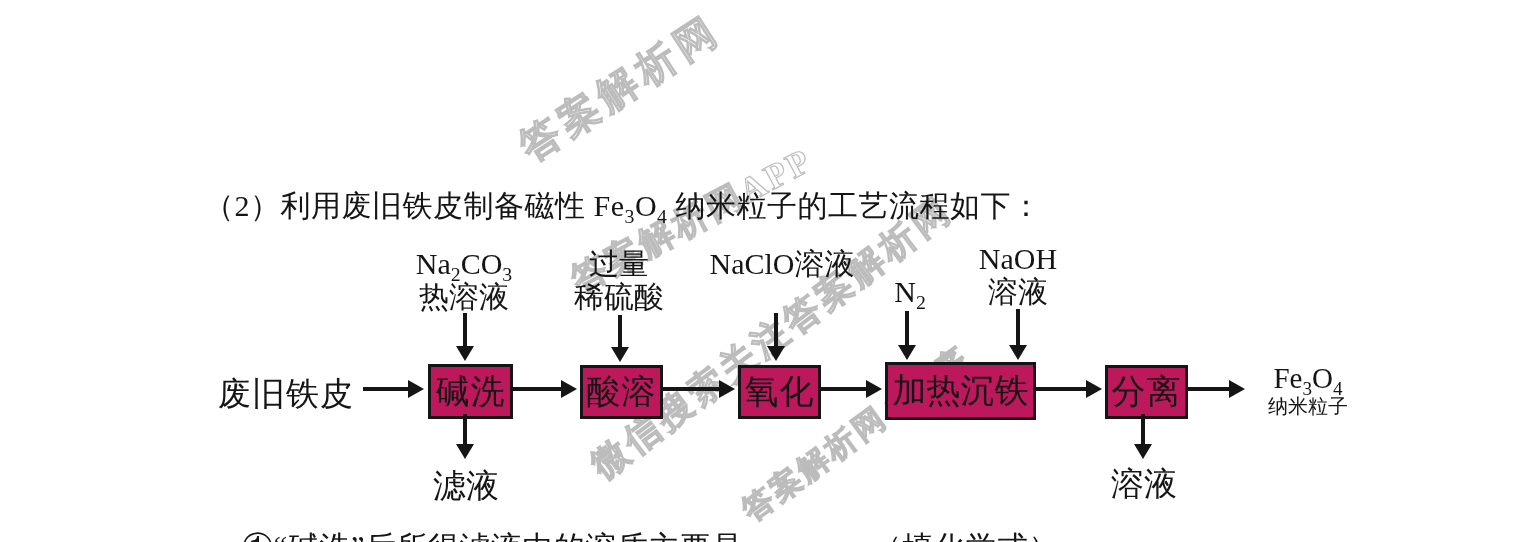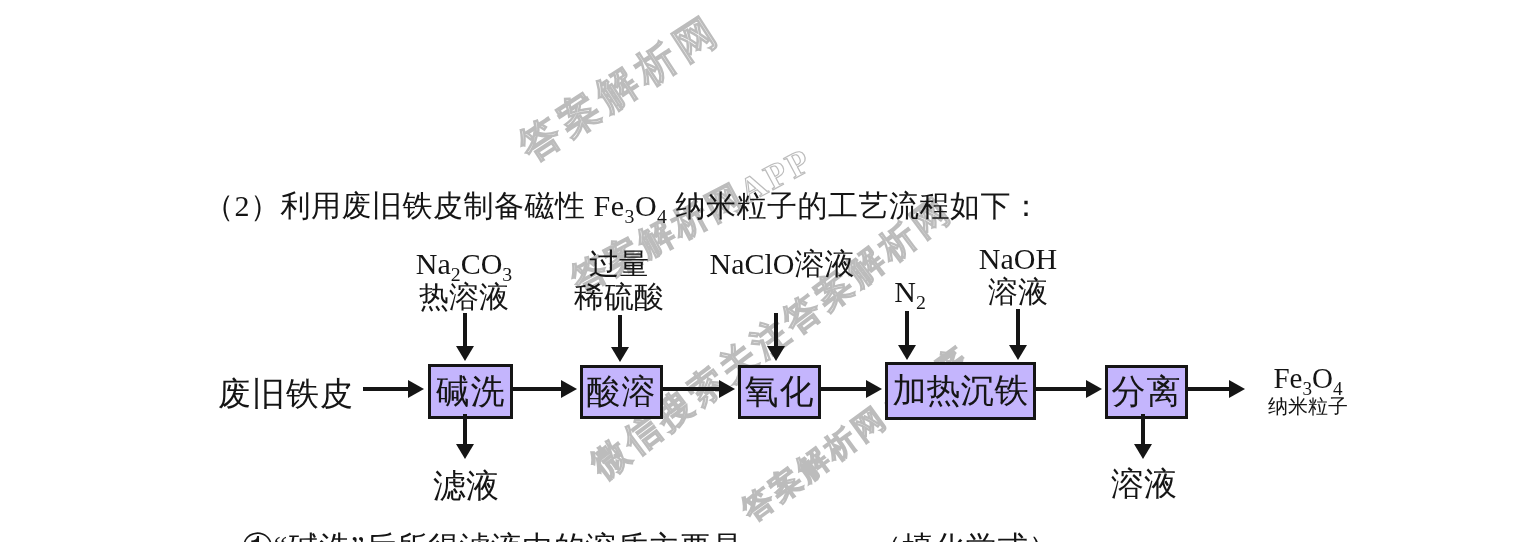--- a/index.html
+++ b/index.html
@@ -10,21 +10,21 @@
   
   .wm{
     position:absolute;z-index:1;white-space:nowrap;font-weight:bold;
     color:transparent;-webkit-text-stroke:1.2px #bcbcbc;
     transform-origin:center;pointer-events:none;
   }
   
   .abs{position:absolute;z-index:2;white-space:nowrap;}
   .ctr{transform:translateX(-50%);text-align:center;}
   .box{
-    position:absolute;z-index:2;border:3px solid #151515;background:#c4b5fd;
+    position:absolute;z-index:2;border:3px solid #151515;background:#be185d;
     display:flex;align-items:center;justify-content:center;
     font-size:34px;letter-spacing:1px;
   }
   .harrow{position:absolute;z-index:2;height:4px;background:#151515;}
   .harrow::after{
     content:"";position:absolute;right:-16px;top:-7.5px;
     border-left:16px solid #151515;border-top:9.5px solid transparent;border-bottom:9.5px solid transparent;
   }
   .varrow{position:absolute;z-index:2;width:4px;background:#151515;}
   .varrow::after{

